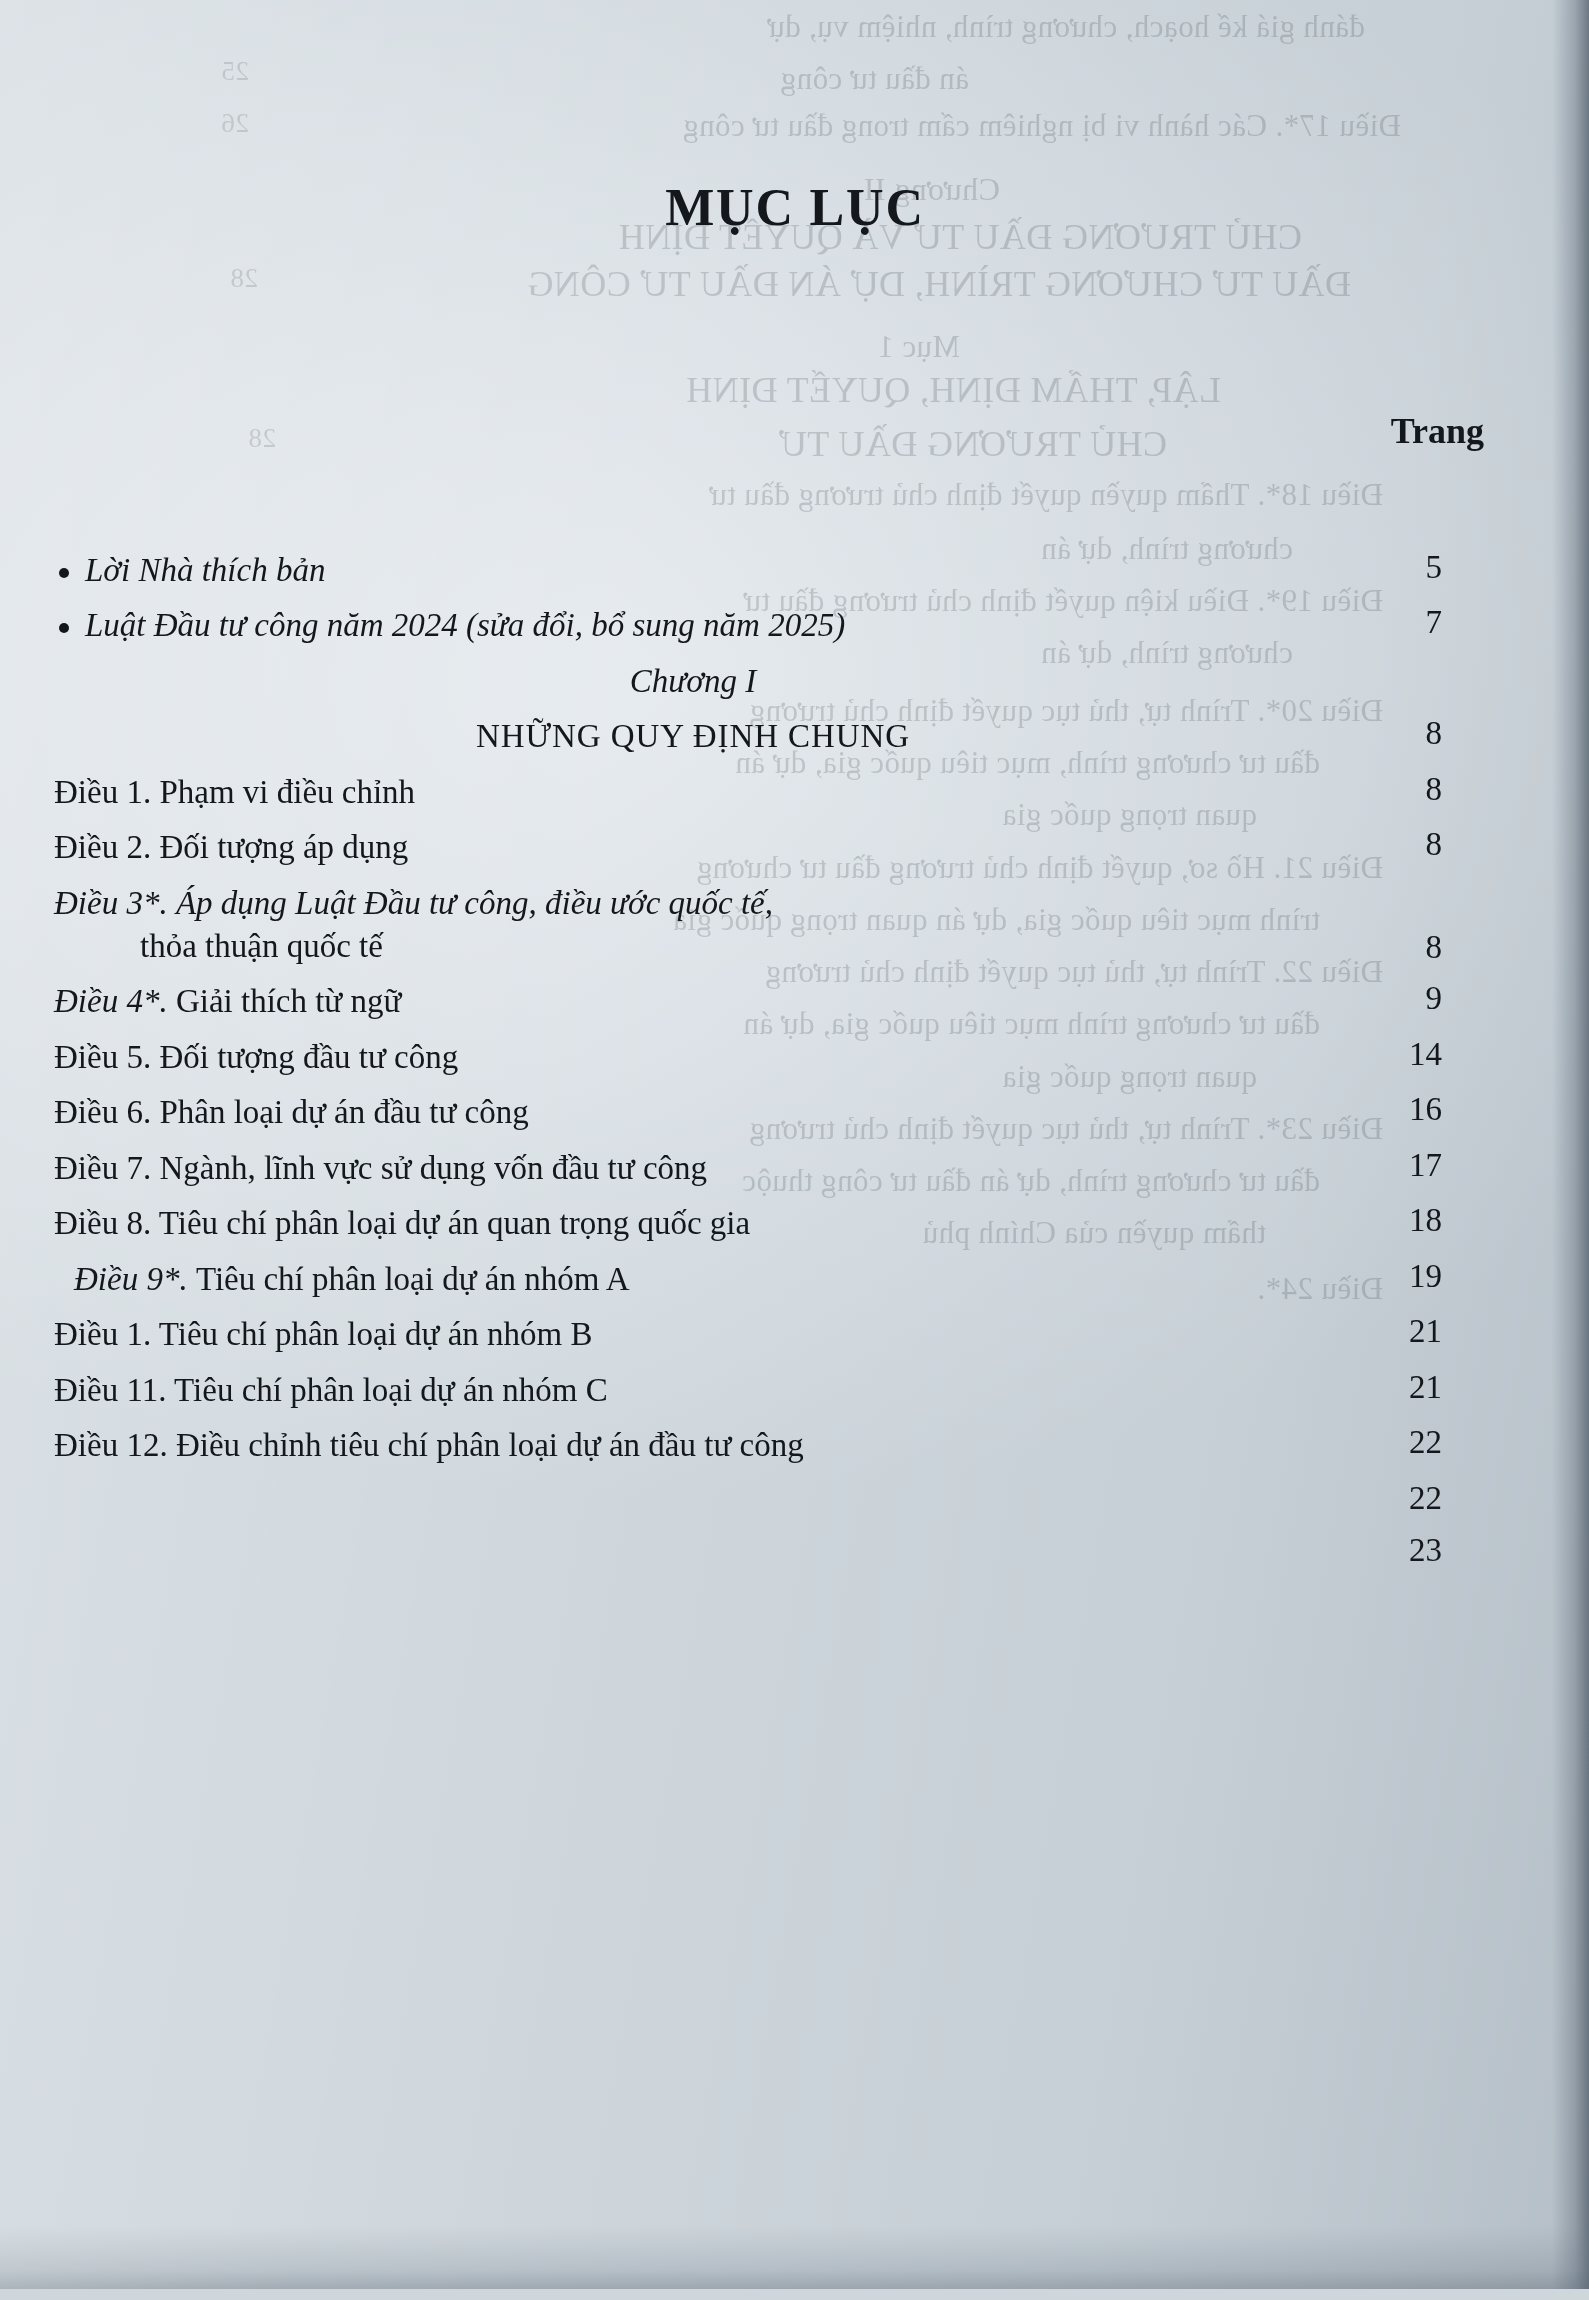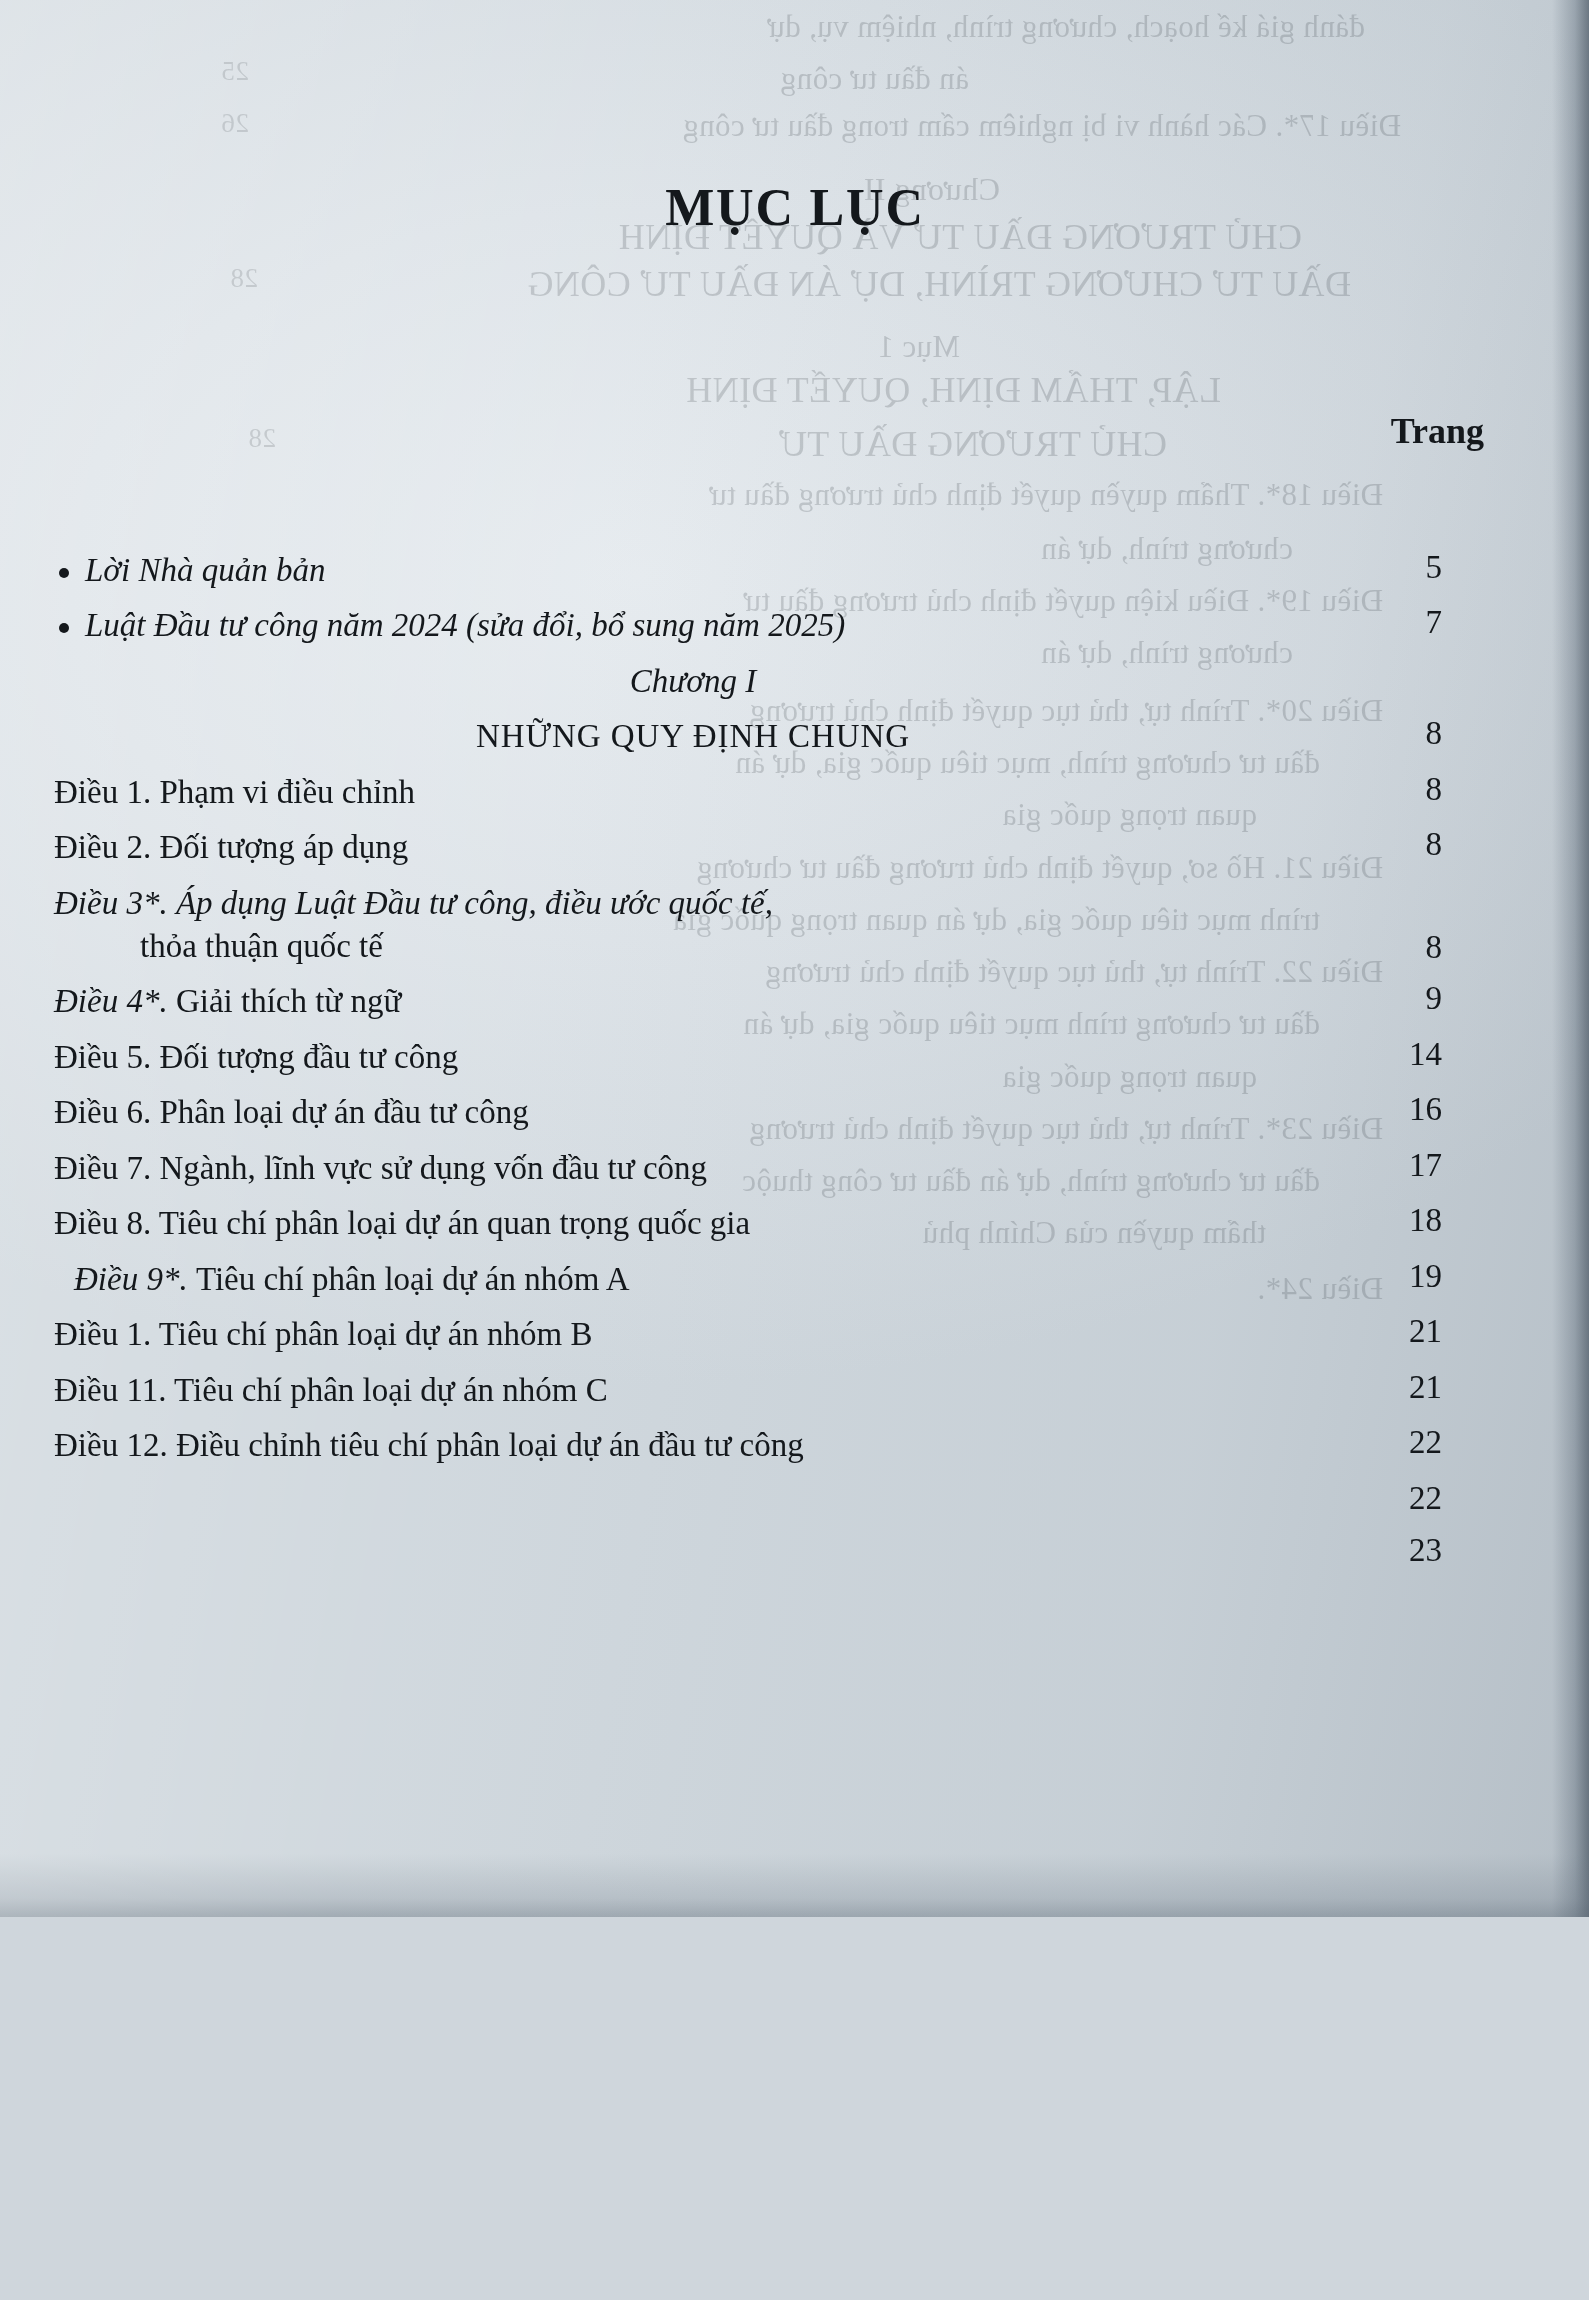--- a/index.html
+++ b/index.html
@@ -11,21 +11,21 @@
     height: 2301px;
     background: #cfd6dc;
     font-family: "Liberation Serif", serif;
     overflow: hidden;
   }
 
   
   #page {
     position: relative;
     width: 1590px;
-    height: 1917px;
+    height: 2289px;
     background:
       radial-gradient(ellipse 1260px 810px at 40% 30%, #e6ebef 0%, #dde3e8 45%, #cfd7dd 100%);
     overflow: hidden;
   }
 
   
   #page::after {
     content: "";
     position: absolute;
     inset: 0;
@@ -170,21 +170,21 @@
       <div class="ghost" style="left: 207px; top: 1271px; font-size: 31px;">Điều 24*.</div>
     </div>
 
   <div class="content">
 
     <div class="title">MỤC LỤC</div>
 
     <div class="trang">Trang</div>
 
     <div class="toc" id="toc">
-        <div class="row bullet"><span class="label">Lời Nhà quản bản</span><span class="page-no">5</span></div>
+        <div class="row bullet"><span class="label">Lời Nhà thích bản</span><span class="page-no">5</span></div>
         <div class="row bullet"><span class="label">Luật Đầu tư công năm 2024 (sửa đổi, bổ sung năm 2025)</span><span class="page-no">7</span></div>
         <div class="row">
           <span class="label center chapter-line">Chương I</span>
         </div>
         <div class="row">
           <span class="label center chapter-head">NHỮNG QUY ĐỊNH CHUNG</span>
           <span class="page-no">8</span>
         </div>
         <div class="row"><span class="label">Điều 1. Phạm vi điều chỉnh</span><span class="page-no">8</span></div>
         <div class="row"><span class="label">Điều 2. Đối tượng áp dụng</span><span class="page-no">8</span></div>

